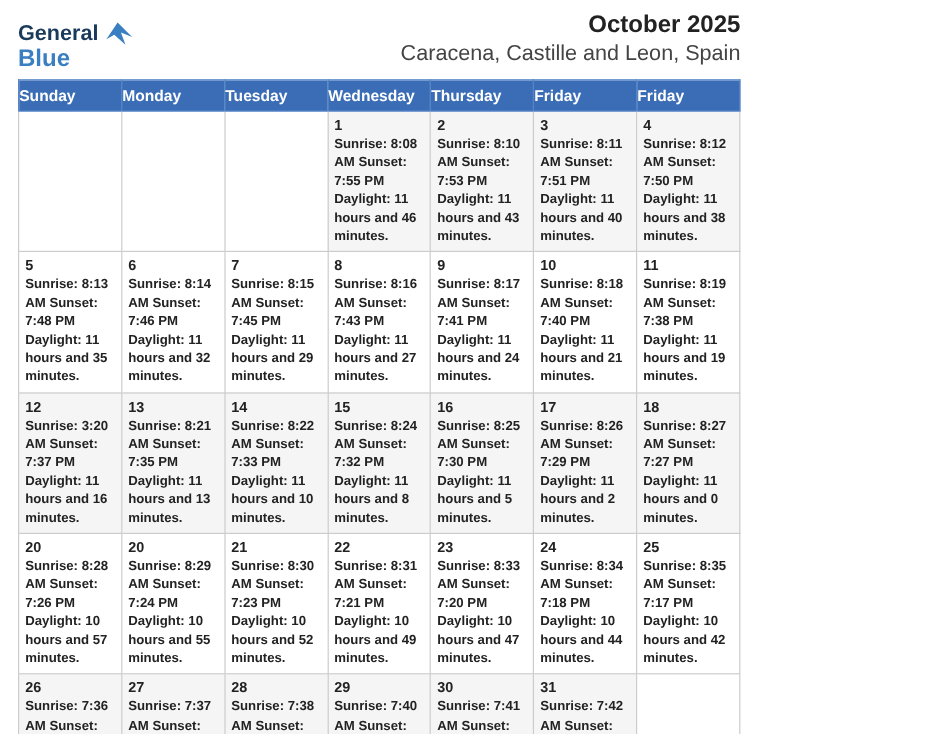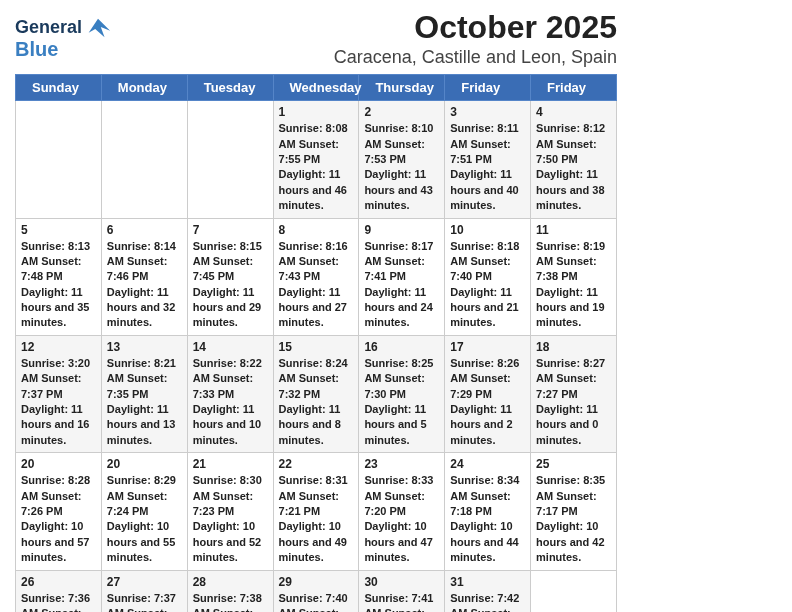--- a/index.html
+++ b/index.html
@@ -35,40 +35,40 @@
     }
     .logo-icon {
       width: 28px;
       height: 28px;
       margin-left: 2px;
     }
     .title-block {
       text-align: right;
     }
     .month-title {
-      font-size: 32px;
+      font-size: 20px;
       font-weight: bold;
       color: #222;
       line-height: 1.1;
     }
     .subtitle {
       font-size: 18px;
       color: #444;
       margin-top: 2px;
     }
     .calendar-table {
       width: 100%;
       border-collapse: collapse;
       table-layout: fixed;
     }
     .calendar-table th {
       background-color: #3a6db5;
       color: #fff;
       text-align: left;
-      padding: 5px 16px;
+      padding: 5px 0;
       font-size: 13px;
       font-weight: bold;
       border: 1px solid #5585c8;
     }
     .calendar-table td {
       border: 1px solid #ccc;
       vertical-align: top;
       padding: 4px 5px;
       font-size: 10.5px;
       color: #222;

